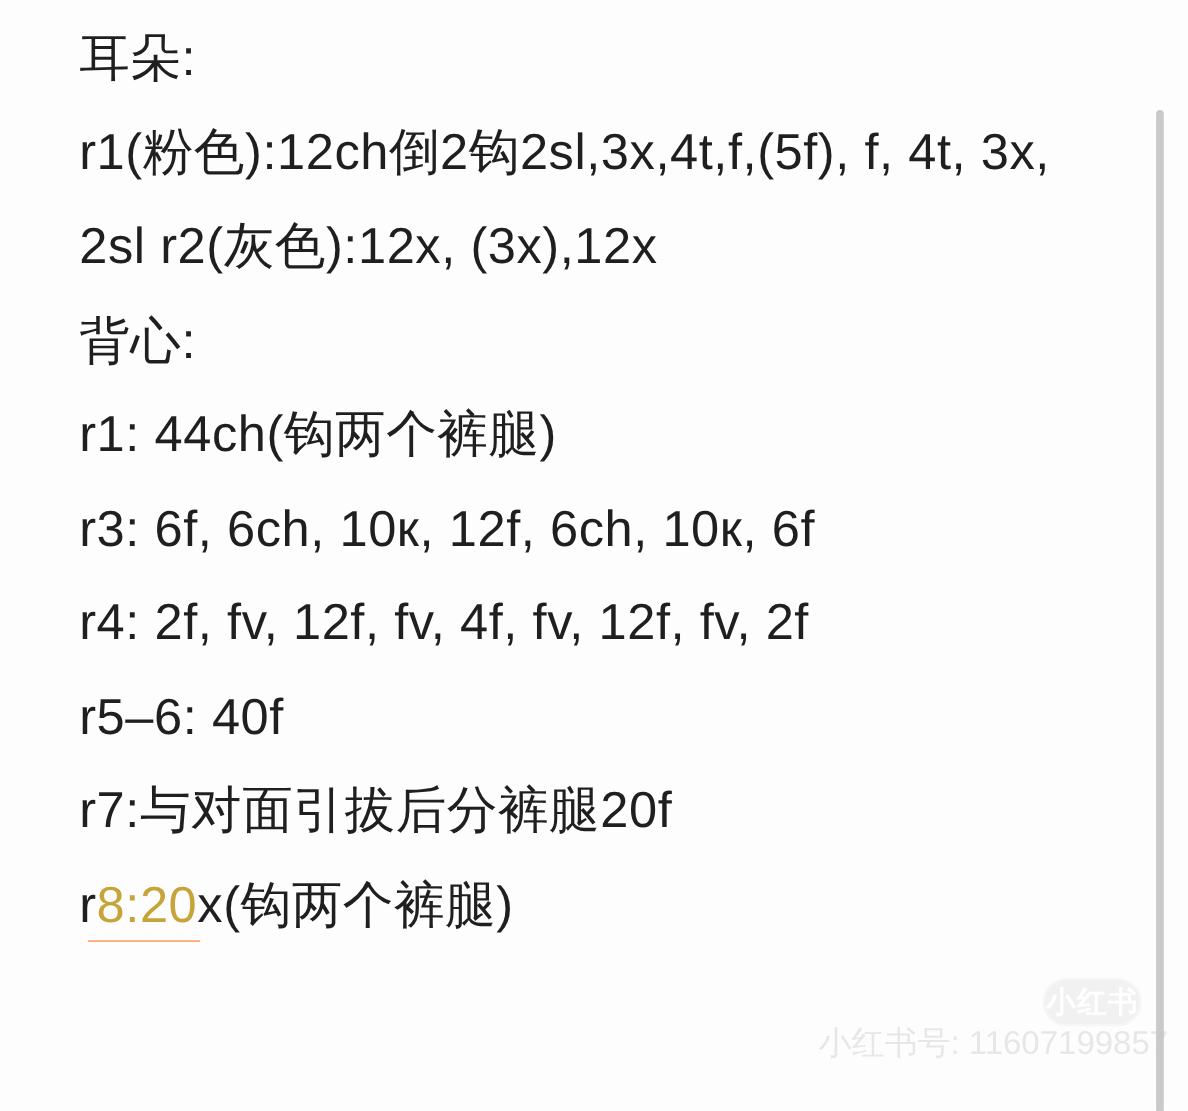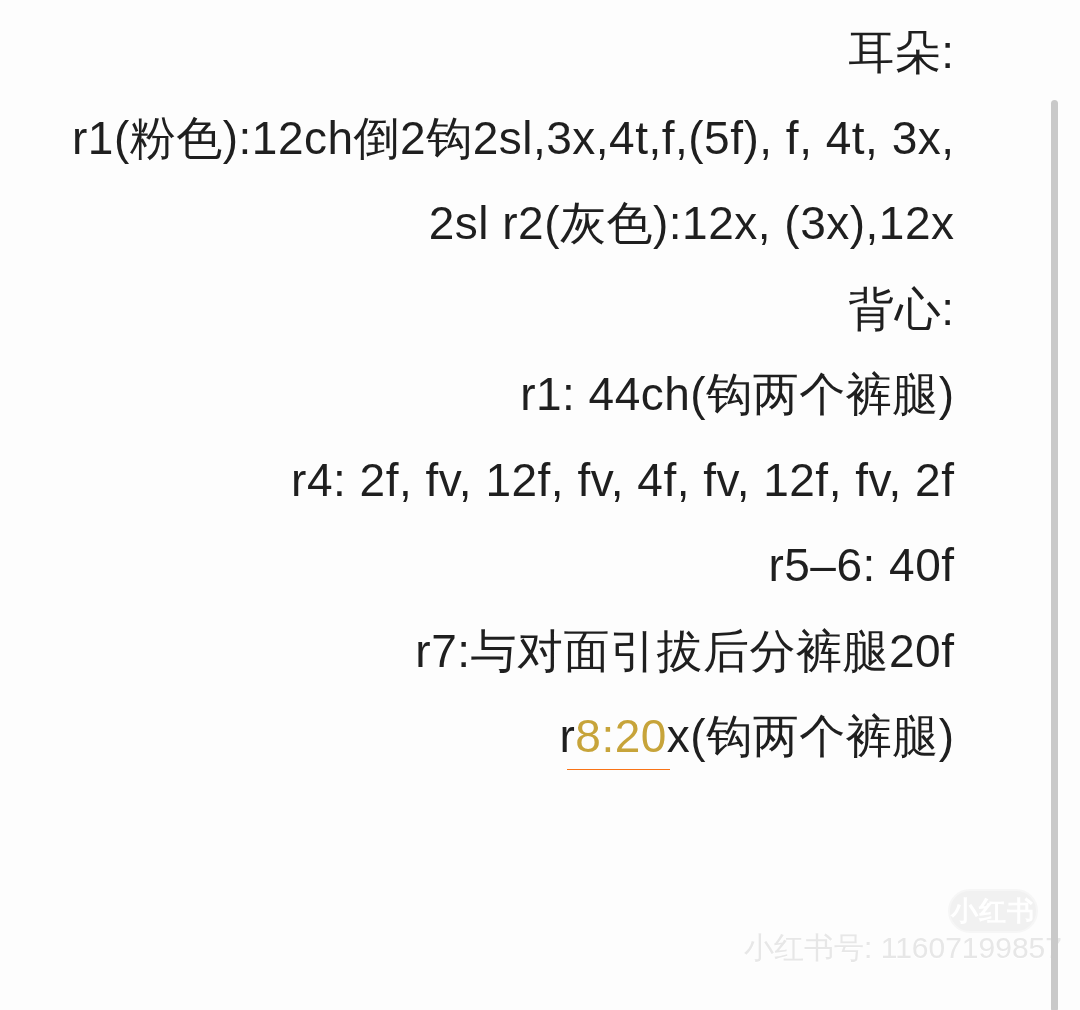--- a/index.html
+++ b/index.html
@@ -20,21 +20,20 @@
     left: 0;
     padding: 10px 30px 0 72px;
   }
   .line {
     margin: 0;
     font-size: 46px;
     line-height: 85.5px;
     color: #1f1f1f;
     white-space: nowrap;
     letter-spacing: 0.5px;
-    text-align: right;
   }
   .gold {
     color: #c7a43a;
     border-bottom: 1px solid #f97316;
     padding-bottom: 7px;
     padding-left: 8px;
     margin-left: -8px;
     padding-right: 3px;
     margin-right: -3px;
   }
@@ -77,20 +76,21 @@
 </style>
 </head>
 <body>
 
 <div class="content">
   <p class="line">耳朵:</p>
   <p class="line">r1(粉色):12ch倒2钩2sl,3x,4t,f,(5f), f, 4t, 3x,</p>
   <p class="line">2sl r2(灰色):12x, (3x),12x</p>
   <p class="line">背心:</p>
   <p class="line">r1: 44ch(钩两个裤腿)</p>
+  <p class="line">r3: 6f, 6ch, 10к, 12f, 6ch, 10к, 6f</p>
   <p class="line">r4: 2f, fv, 12f, fv, 4f, fv, 12f, fv, 2f</p>
   <p class="line">r5–6: 40f</p>
   <p class="line">r7:与对面引拔后分裤腿20f</p>
   <p class="line"><span>r</span><span class="gold">8:20</span><span>x(钩两个裤腿)</span></p>
 </div>
 
 <div class="wm-badge">
   <span>小红书</span>
 </div>
 <div class="wm-id">小红书号: 11607199857</div>

